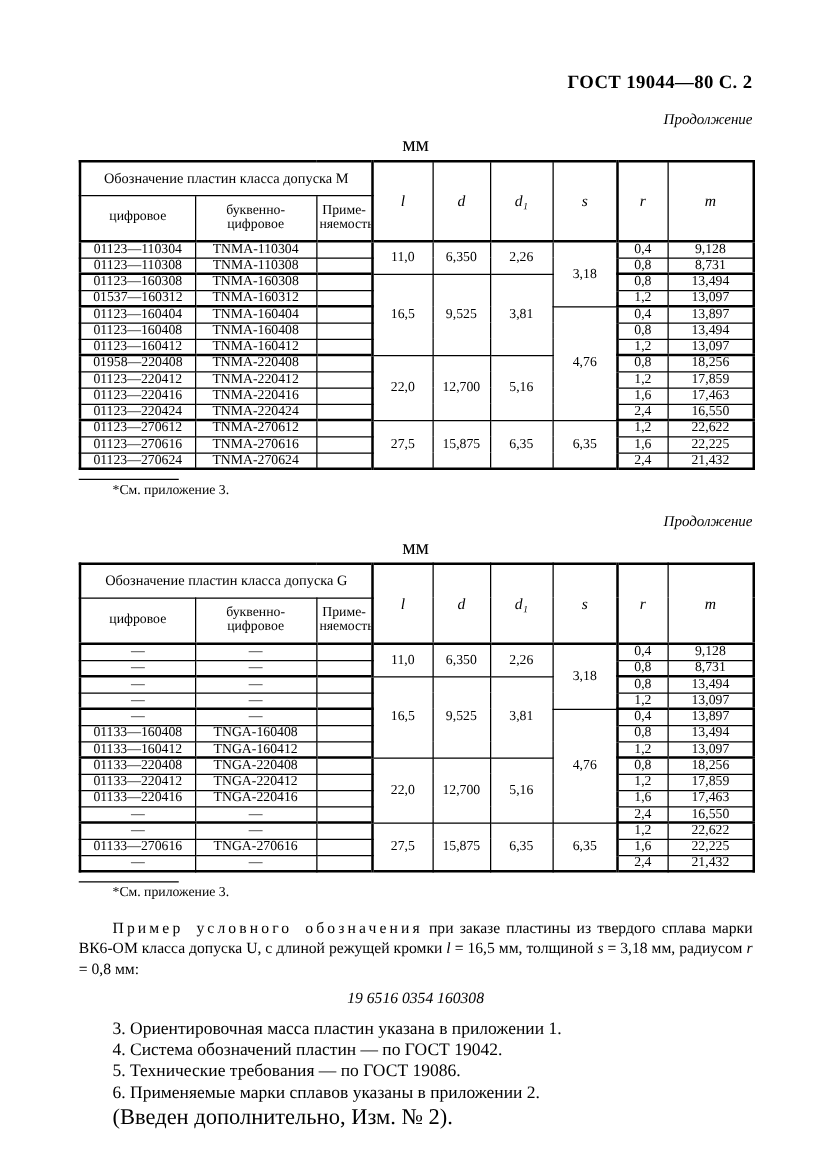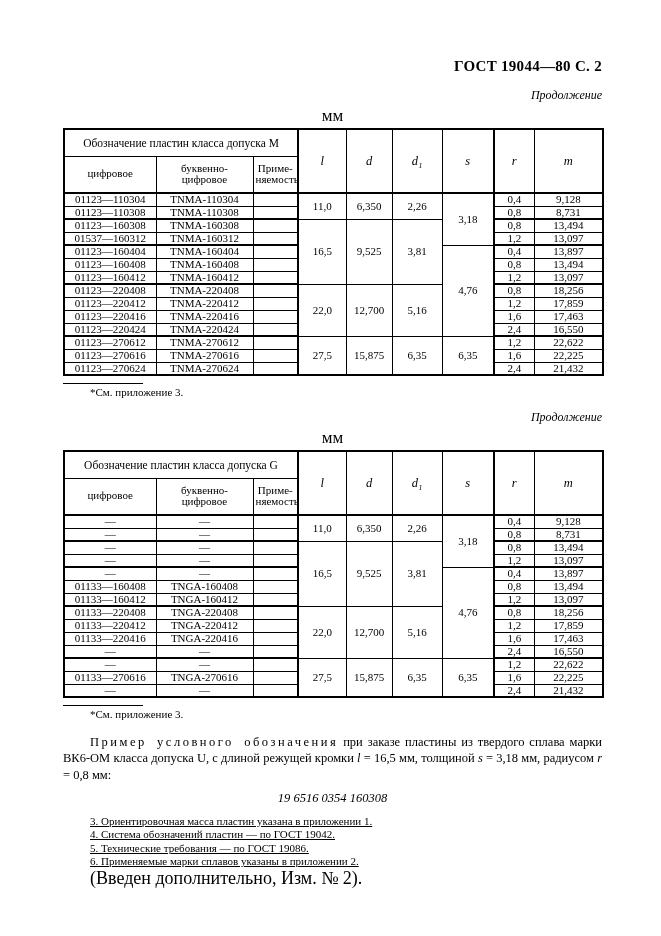--- a/index.html
+++ b/index.html
@@ -40,21 +40,21 @@
 
   .tbl2 { margin-top:12px; }
 
   p.example {
     margin-top:14px; font-size:12.5px; line-height:1.3;
     text-align:justify; text-indent:27px;
   }
   p.example .spaced { letter-spacing:2.5px; word-spacing:3px; }
   p.example i { font-style:italic; }
   .designation { text-align:center; font-style:italic; font-size:12.5px; margin:8px 0 9px 0; }
-  .notes-line { font-size:11px; line-height:1.22; padding-left:27px;text-decoration:underline; }
+  .notes-line { font-size:14px; line-height:1.22; padding-left:27px; }
   .amendment  { font-size:18px; line-height:1.22; padding-left:27px; font-weight:normal; }
 </style>
 </head>
 <body>
 
 <div class="page">
 
   <div class="page-header">ГОСТ 19044—80 С. 2</div>
 
   <section>
@@ -141,21 +141,21 @@
             <td>13,494</td>
           </tr>
           <tr class="thick">
             <td>01123—160412</td>
             <td>TNMA-160412</td>
             <td></td>
             <td class="vthick">1,2</td>
             <td>13,097</td>
           </tr>
           <tr>
-            <td>01123—220408</td>
+            <td>01958—220408</td>
             <td>TNMA-220408</td>
             <td></td>
             <td class="vthick" rowspan="4">22,0</td>
             <td rowspan="4">12,700</td>
             <td rowspan="4">5,16</td>
             <td class="vthick">0,8</td>
             <td>18,256</td>
           </tr>
           <tr>
             <td>01123—220412</td>

